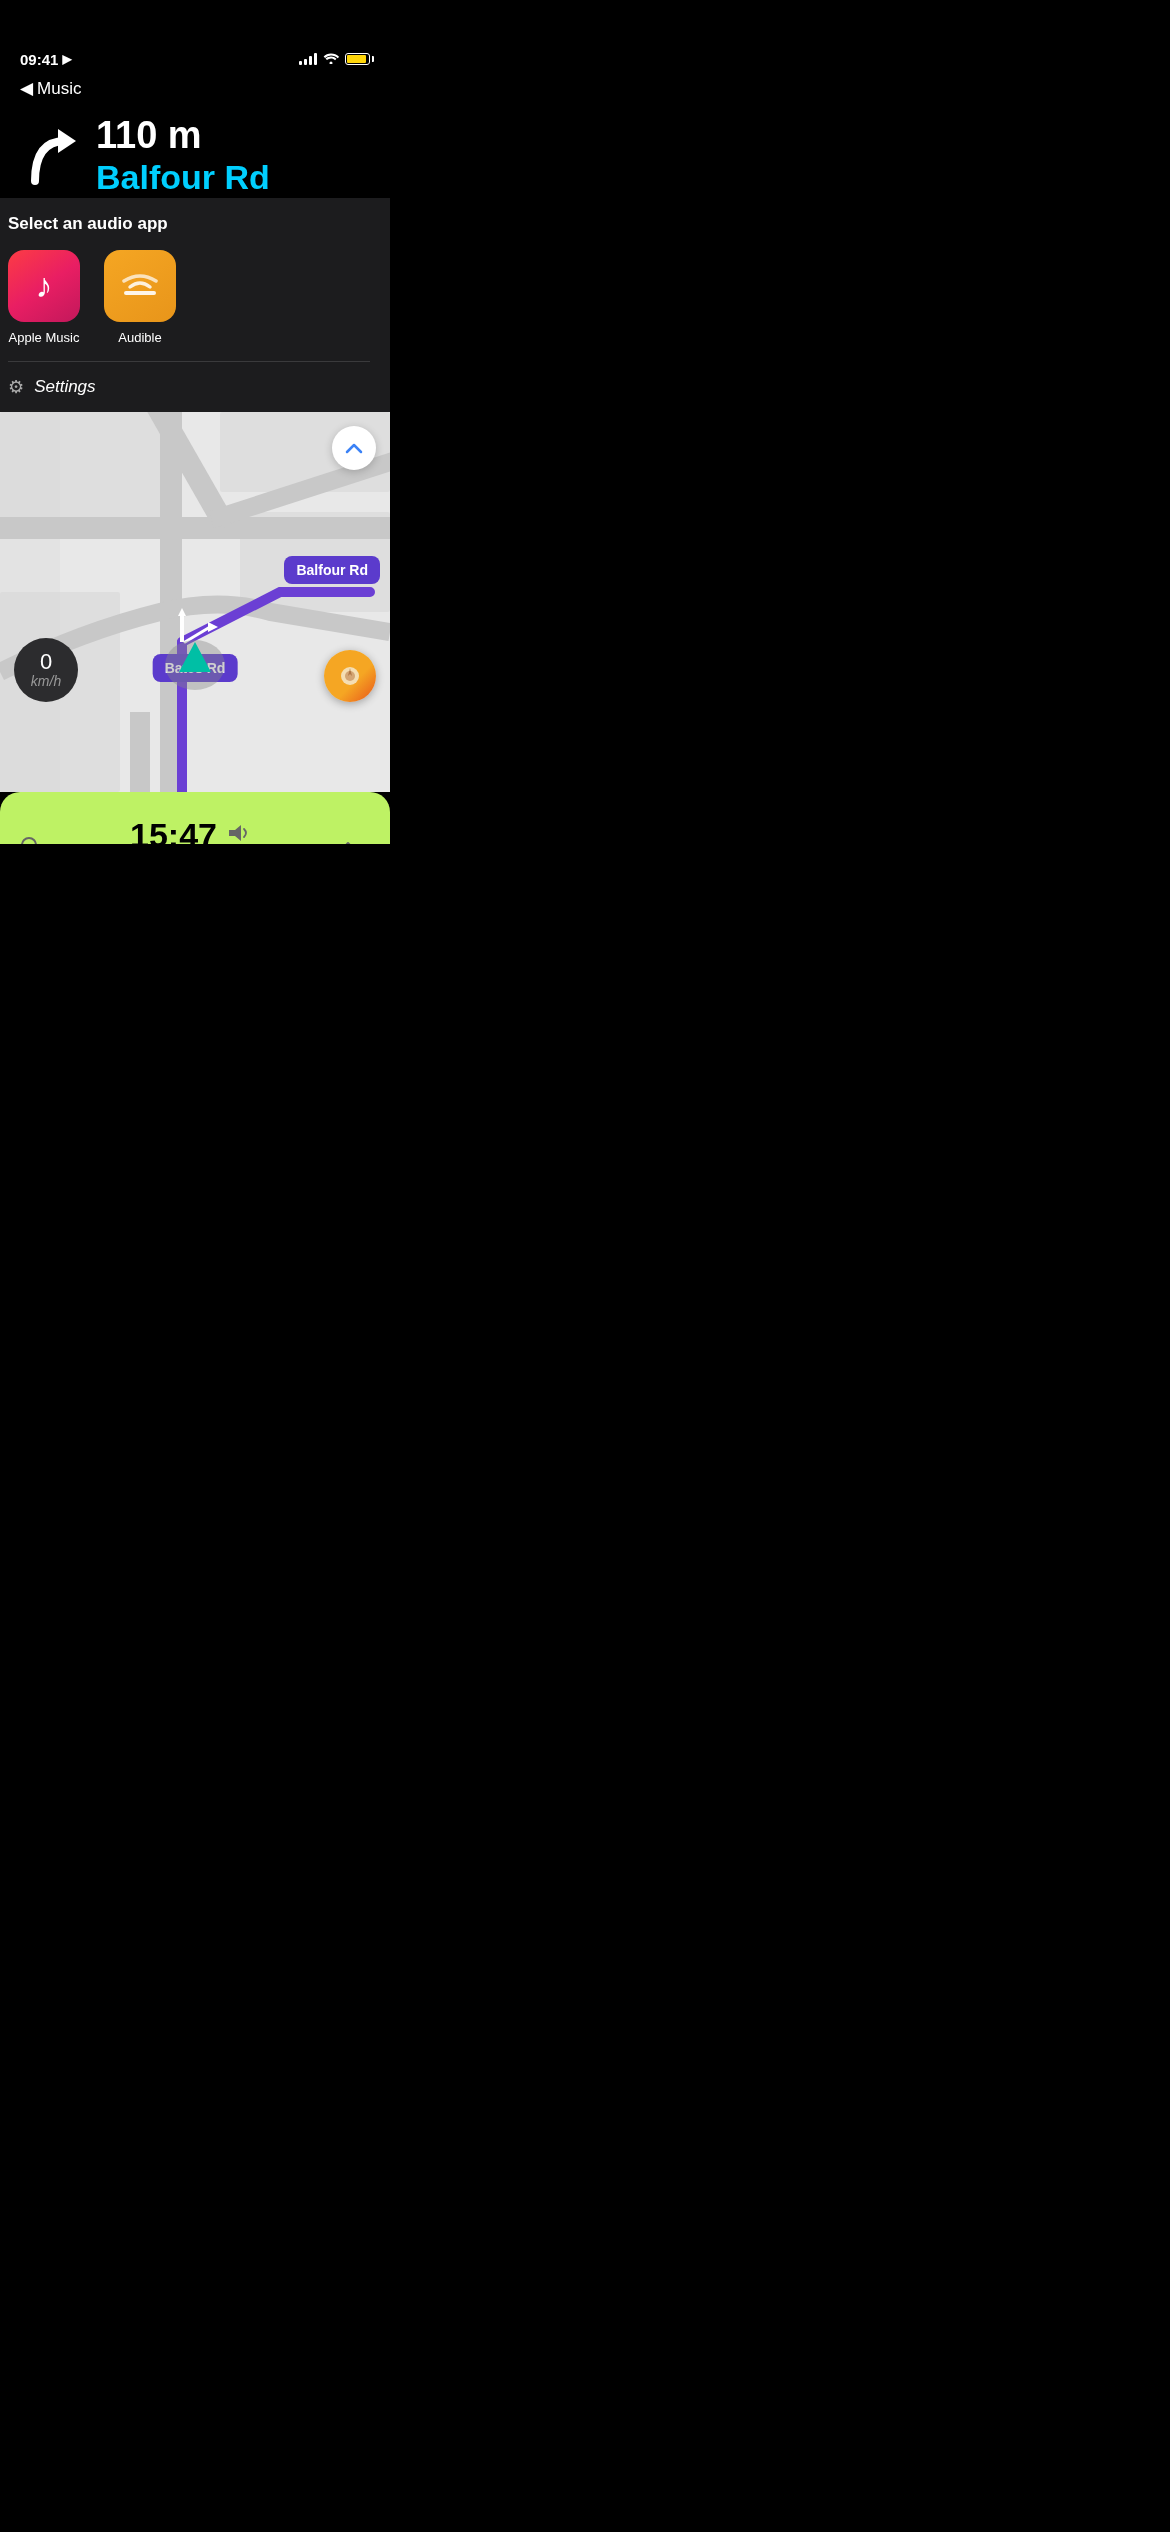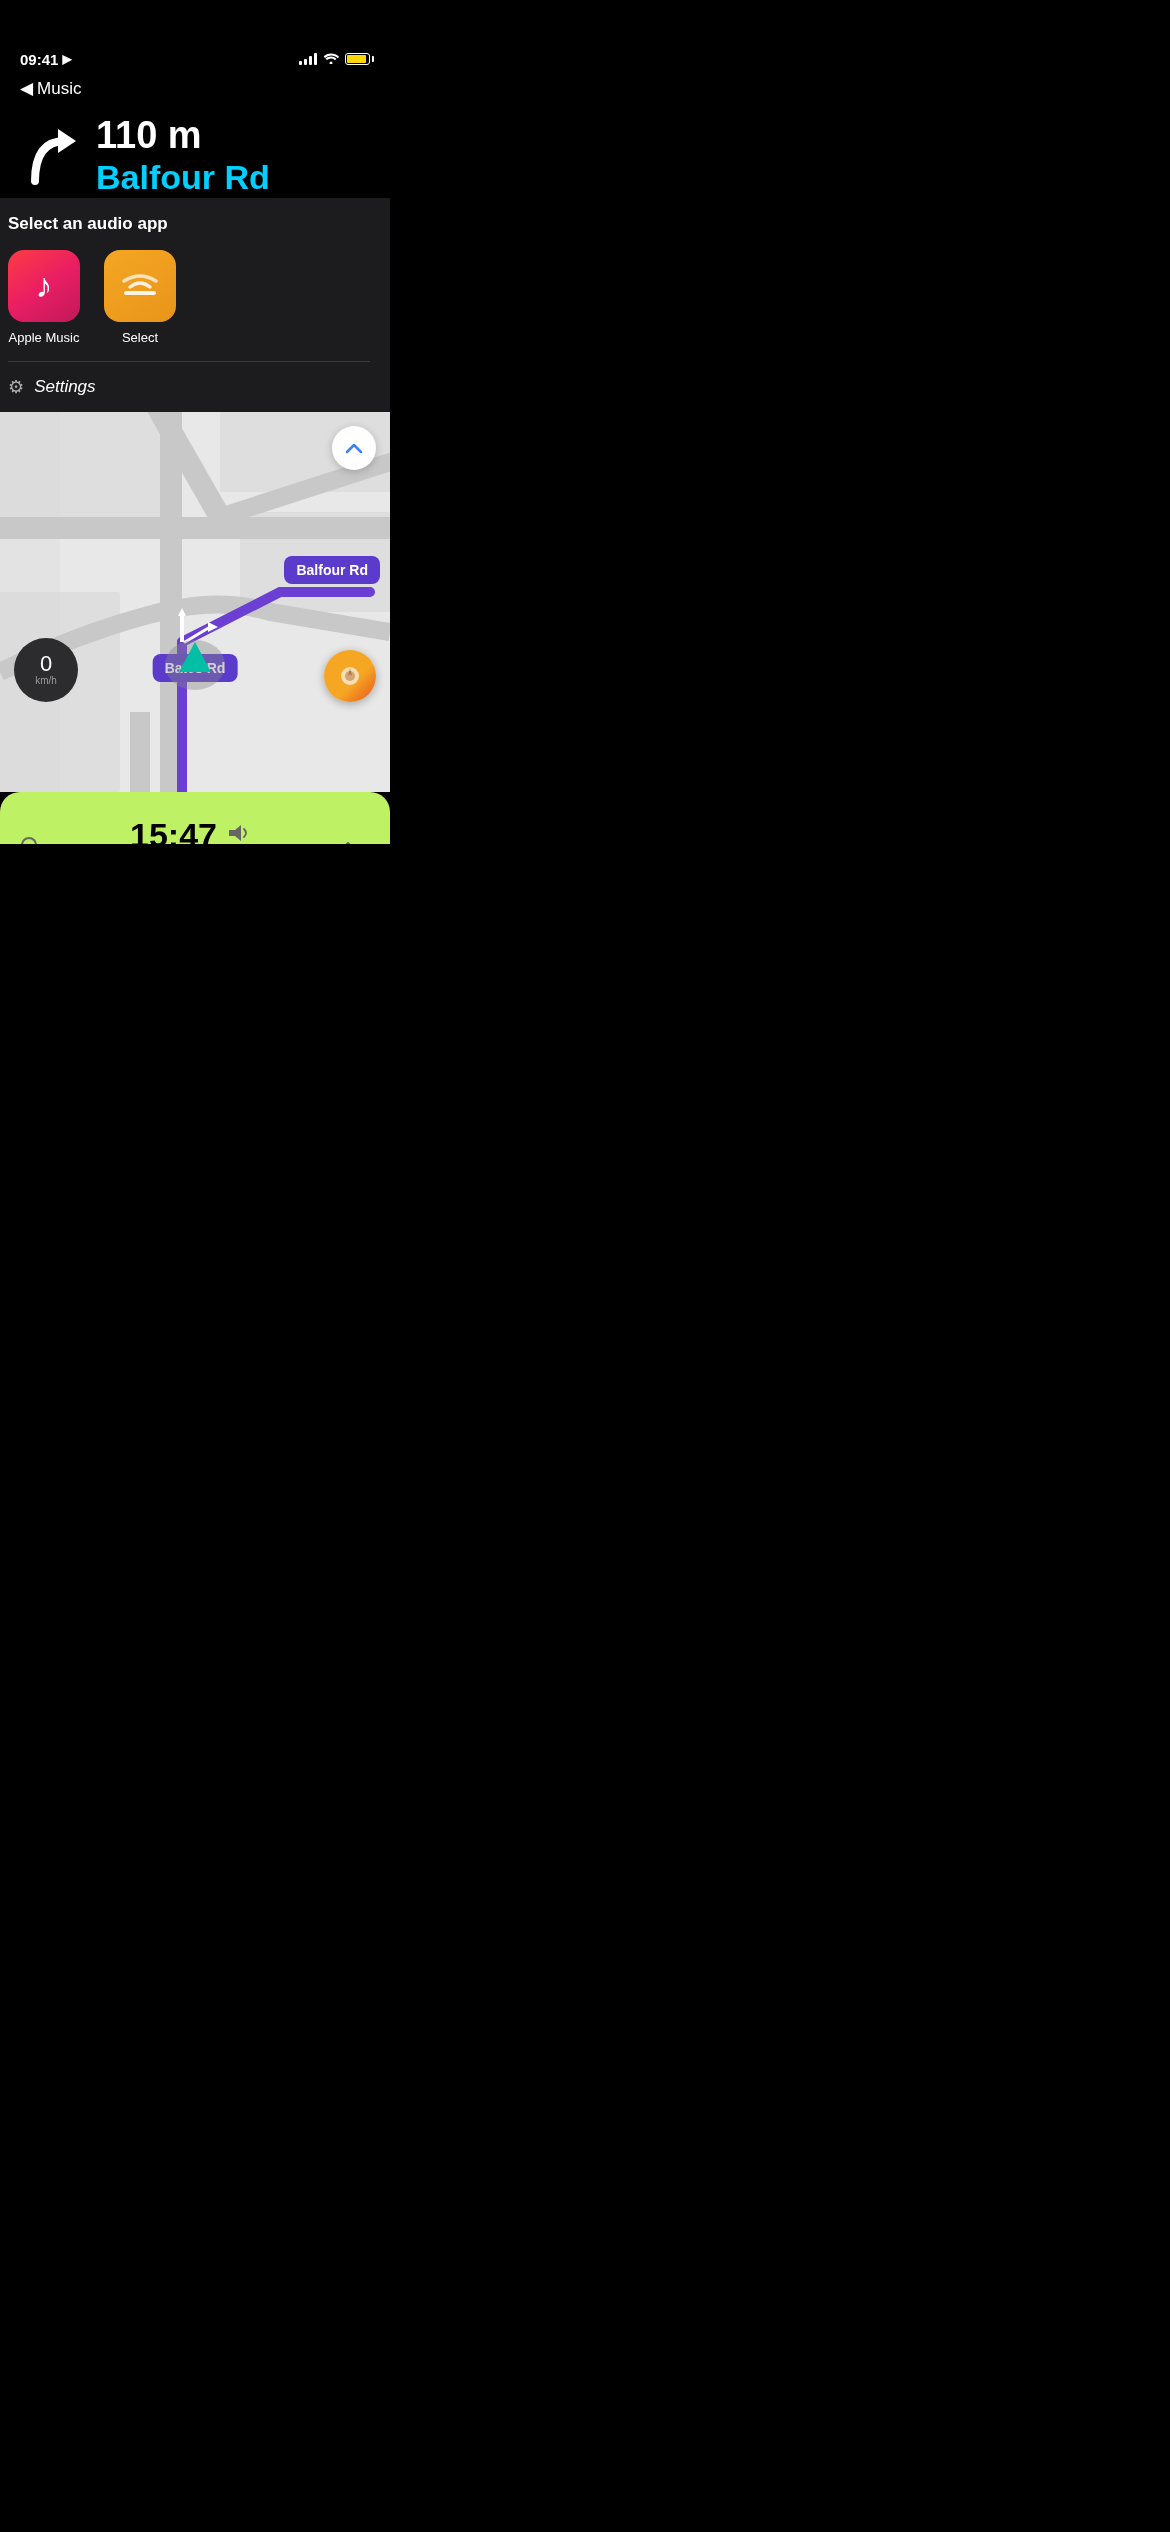--- a/index.html
+++ b/index.html
@@ -247,21 +247,22 @@
       z-index: 10;
     }
     .speed-number {
       color: #fff;
       font-size: 22px;
       font-weight: 300;
       line-height: 1;
     }
     .speed-unit {
       color: #999;
-      font-size: 10px;
+      font-size: 14px;
+      font-style: italic;
     }
 
     
     .road-badge {
       position: absolute;
       background: #5B3BCC;
       color: #fff;
       font-size: 14px;
       font-weight: 700;
       padding: 6px 12px;
@@ -418,21 +419,21 @@
 
     <div class="audio-app">
       <div class="app-icon audible-icon">
 
         <svg width="40" height="34" viewBox="0 0 40 34" fill="none">
           <rect x="4" y="22" width="32" height="4" rx="2" fill="white" opacity="0.9"></rect>
           <path d="M10 18 Q20 10 30 18" stroke="white" stroke-width="3.5" fill="none" stroke-linecap="round" opacity="0.85"></path>
           <path d="M4 12 Q20 2 36 12" stroke="white" stroke-width="3.5" fill="none" stroke-linecap="round" opacity="0.7"></path>
         </svg>
       </div>
-      <span class="app-label">Select</span>
+      <span class="app-label">Audible</span>
     </div>
   </div>
   <div class="divider"></div>
   <div class="settings-row">
     <span style="color:#aaa; font-size:18px;">⚙</span>
     <span class="settings-label">Settings</span>
   </div>
 </div>
 
 <div class="map-area">

